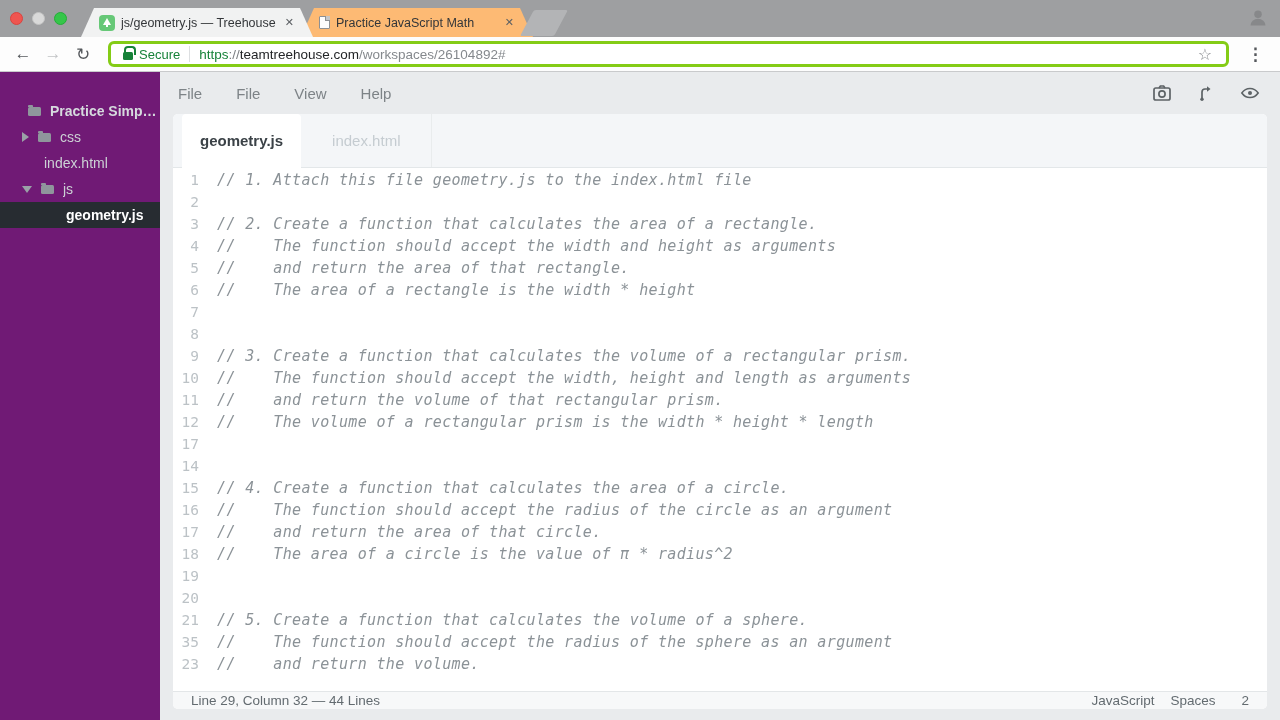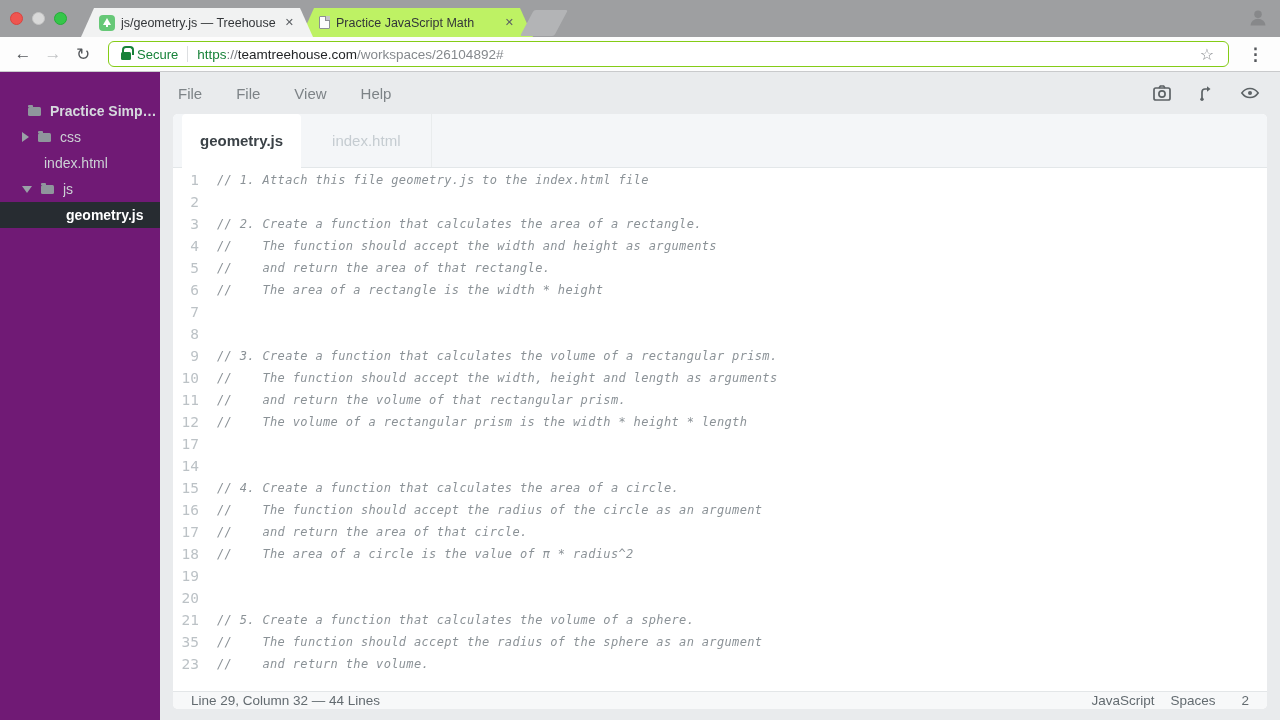--- a/index.html
+++ b/index.html
@@ -9,39 +9,39 @@
   .tabstrip { height:37px; background:#9e9fa1; display:flex; align-items:flex-end; position:relative; }
   .traffic { display:flex; align-items:center; gap:9px; padding:0 14px 0 10px; height:37px; align-self:stretch; }
   .light { width:13px; height:13px; border-radius:50%; }
   .light.red   { background:#ef5550; border:1px solid #d9443f; }
   .light.gray  { background:#d9d9d9; border:1px solid #c4c4c4; }
   .light.green { background:#35c649; border:1px solid #24ad38; }
 
   .btab { height:29px; display:flex; align-items:center; padding:0 16px 0 18px; min-width:0; width:232px;
           clip-path:polygon(0 100%, 13px 0, calc(100% - 13px) 0, 100% 100%); position:relative; }
   .btab.active { background:#f1f2f2; z-index:2; }
-  .btab.inactive { background:#bef264; margin-left:-12px; }
+  .btab.inactive { background:#fdba74; margin-left:-12px; }
   .btab-title { font-size:12.5px; color:#333639; white-space:nowrap; overflow:hidden; flex:1; margin:0 6px; }
   .btab-close { font-size:11px; color:#5c6064; padding:2px 3px; cursor:default; }
   .favicon-treehouse { width:16px; height:16px; border-radius:4px; background:#66c877; position:relative; flex:none; }
   .favicon-treehouse:before { content:""; position:absolute; left:4px; top:3px; width:0; height:0;
       border-left:4px solid transparent; border-right:4px solid transparent; border-bottom:7px solid #fff; }
   .favicon-treehouse:after { content:""; position:absolute; left:7px; top:8px; width:2px; height:4px; background:#fff; }
   .favicon-doc { width:11px; height:13px; background:#fdfdfd; border:1px solid #8d9094; border-radius:1px; position:relative; flex:none; }
   .favicon-doc:before { content:""; position:absolute; right:-1px; top:-1px; width:4px; height:4px;
       background:#c6c7c8; border-left:1px solid #8d9094; border-bottom:1px solid #8d9094; }
   .newtab-stub { width:34px; height:26px; background:#b3b4b6; margin-left:-6px; margin-bottom:1px;
       transform:skewX(-28deg); border-radius:2px; }
   .profile-btn { position:absolute; right:12px; top:8px; width:20px; height:20px; }
   .profile-btn svg { display:block; }
 
   .toolbar { height:35px; background:#fdfdfd; border-bottom:1px solid #c9cacc; display:flex; align-items:center; padding:0 10px; gap:4px; }
   .navbtn { width:26px; height:26px; display:flex; align-items:center; justify-content:center; font-size:17px; color:#55585c; }
   .navbtn.disabled { color:#c1c3c5; }
-  .addressbar { flex:1; height:26px; margin:0 8px; background:#fff; border:1px solid #84cc16; border-radius:6px;
+  .addressbar { flex:1; height:26px; margin:0 8px; background:#fff; border:3px solid #84cc16; border-radius:6px;
       display:flex; align-items:center; padding:0 10px; }
   .lock { width:10px; height:8px; background:#178239; border-radius:1.5px; position:relative; margin:3px 6px 0 2px; flex:none; }
   .lock:before { content:""; position:absolute; left:1px; top:-6px; width:8px; height:7px;
       border:2px solid #178239; border-bottom:none; border-radius:4px 4px 0 0; }
   .secure-label { color:#178239; font-size:13px; margin-right:9px; }
   .url-sep-line { width:1px; height:16px; background:#dddfe1; margin-right:9px; }
   .url { font-size:13.5px; white-space:nowrap; overflow:hidden; flex:1; }
   .url .scheme { color:#178239; }
   .url .sep { color:#7c7f83; }
   .url .host { color:#232527; }
@@ -72,21 +72,21 @@
   .card { margin:0 13px 11px 13px; flex:1; background:#fff; border-radius:5px; display:flex; flex-direction:column; overflow:hidden; min-height:0; }
   .edtabs { height:54px; background:#f4f6f8; border-bottom:1px solid #e3e7e9; display:flex; align-items:stretch; padding-left:9px; flex:none; }
   .edtab { display:flex; align-items:center; font-size:15px; }
   .edtab.active { background:#fff; color:#3b4247; font-weight:bold; padding:0 18px; border-radius:4px 4px 0 0;
       margin-bottom:-1px; border-bottom:1px solid #fff; }
   .edtab.inactive { color:#c5ccd1; padding:0 31px; border-right:1px solid #e9eced; }
 
   .codearea { flex:1; background:#fff; overflow:hidden; padding-top:1px; }
   .cline { height:22px; display:flex; align-items:center; }
   .ln { width:26px; text-align:right; flex:none; font-family:"DejaVu Sans Mono", monospace; font-size:14.5px; color:#bcc2c6; }
-  .ctext { margin-left:18px; font-family:"DejaVu Sans Mono", monospace; font-style:italic; font-size:12px;
+  .ctext { margin-left:18px; font-family:"DejaVu Sans Mono", monospace; font-style:italic; font-size:15px;
       letter-spacing:0.35px; color:#8b9297; white-space:pre; }
 
   .statusbar { height:18px; background:#f7f8f9; border-top:1px solid #e3e6e8; display:flex; align-items:center;
       padding:0 18px; font-size:13.5px; color:#636b70; flex:none; }
   .status-right { margin-left:auto; display:flex; align-items:center; }
   .status-lang { margin-right:16px; }
   .status-spaces-label { margin-right:26px; }
 </style>
 </head>
 <body>

